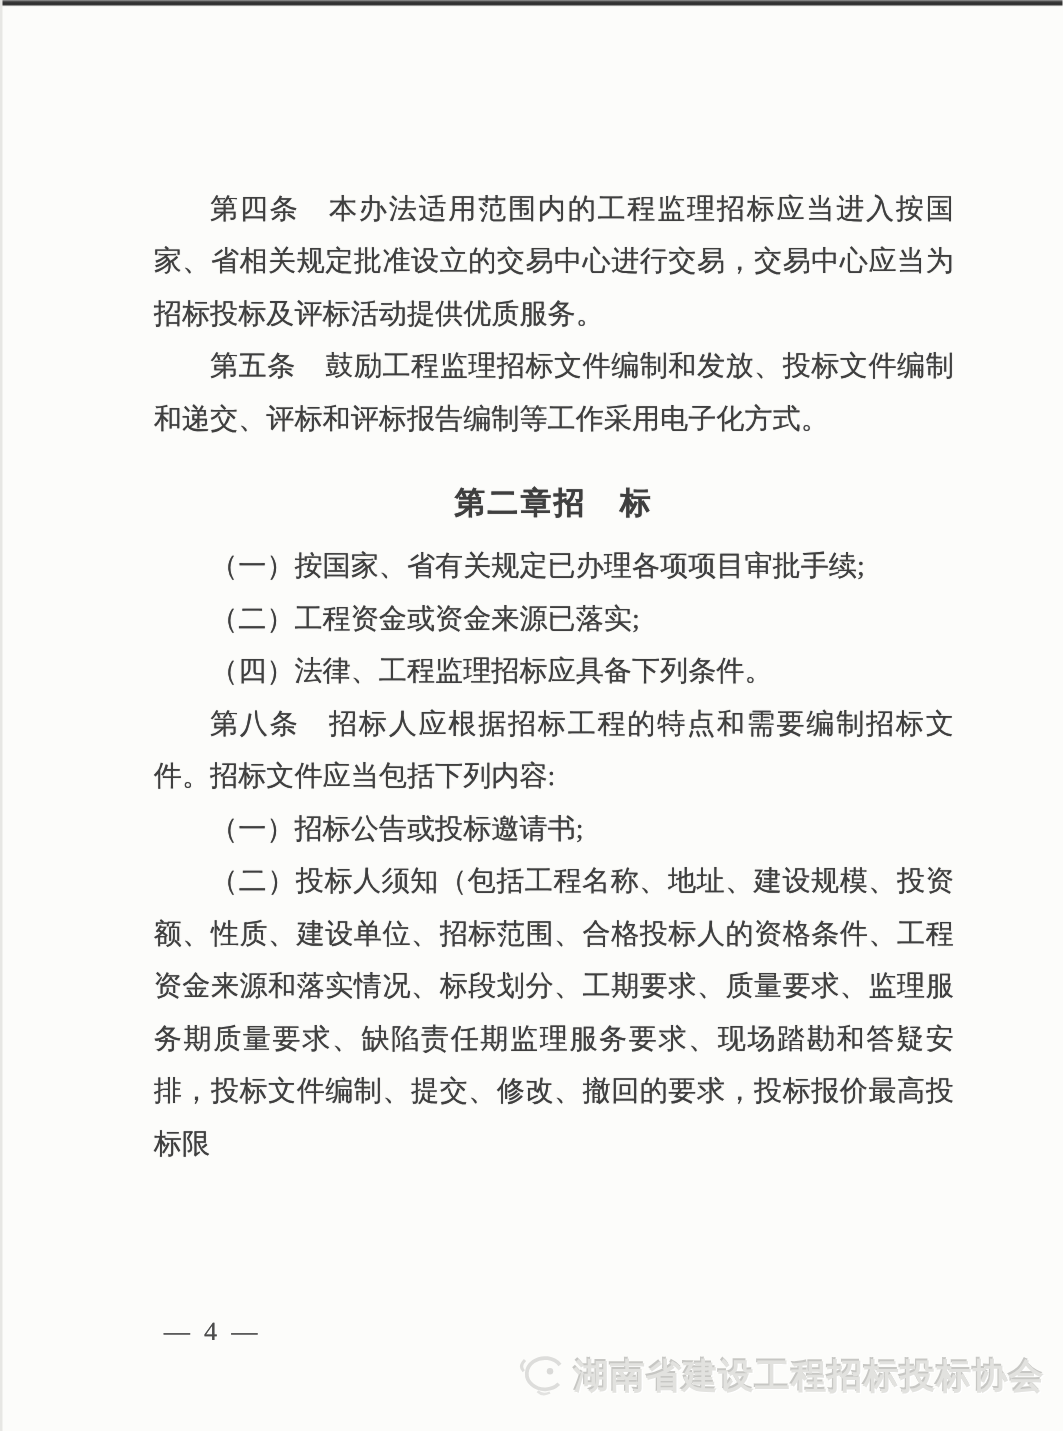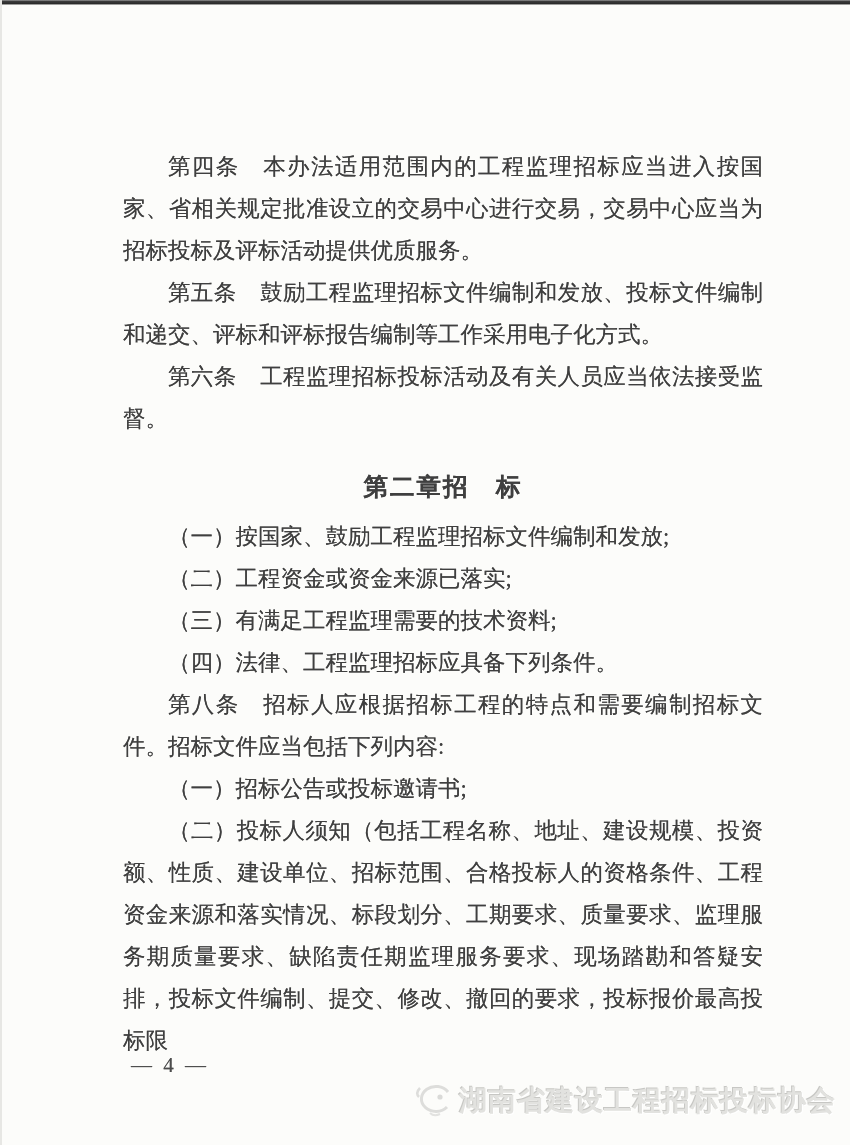--- a/index.html
+++ b/index.html
@@ -78,31 +78,29 @@
 <body>
 
 <div class="scan-edge-top"></div>
 <div class="scan-edge-left"></div>
 
 <main class="doc">
   <p><span class="term">第四条</span><span>本办法适用范围内的工程监理招标应当进入按国家、省相关规定批准设立的交易中心进行交易，交易中心应当为招标投标及评标活动提供优质服务。</span></p>
 
   <p><span class="term">第五条</span><span>鼓励工程监理招标文件编制和发放、投标文件编制和递交、评标和评标报告编制等工作采用电子化方式。</span></p>
 
-  <p><span class="term">第六条</span><span>工程监理招标投标活动及有关人员应当依法接受监督。</span></p>
 
   <div class="chapter">
     <span>第二章</span>
     <span>招　标</span>
   </div>
 
 
-  <p>（一）按国家、鼓励工程监理招标文件编制和发放;</p>
+  <p>（一）按国家、省有关规定已办理各项项目审批手续;</p>
   <p>（二）工程资金或资金来源已落实;</p>
-  <p>（三）有满足工程监理需要的技术资料;</p>
   <p>（四）法律、工程监理招标应具备下列条件。</p>
 
   <p><span class="term">第八条</span><span>招标人应根据招标工程的特点和需要编制招标文件。招标文件应当包括下列内容:</span></p>
 
   <p>（一）招标公告或投标邀请书;</p>
   <p>（二）投标人须知（包括工程名称、地址、建设规模、投资额、性质、建设单位、招标范围、合格投标人的资格条件、工程资金来源和落实情况、标段划分、工期要求、质量要求、监理服务期质量要求、缺陷责任期监理服务要求、现场踏勘和答疑安排，投标文件编制、提交、修改、撤回的要求，投标报价最高投标限</p>
 </main>
 
 <div class="pageno">— 4 —</div>
 

